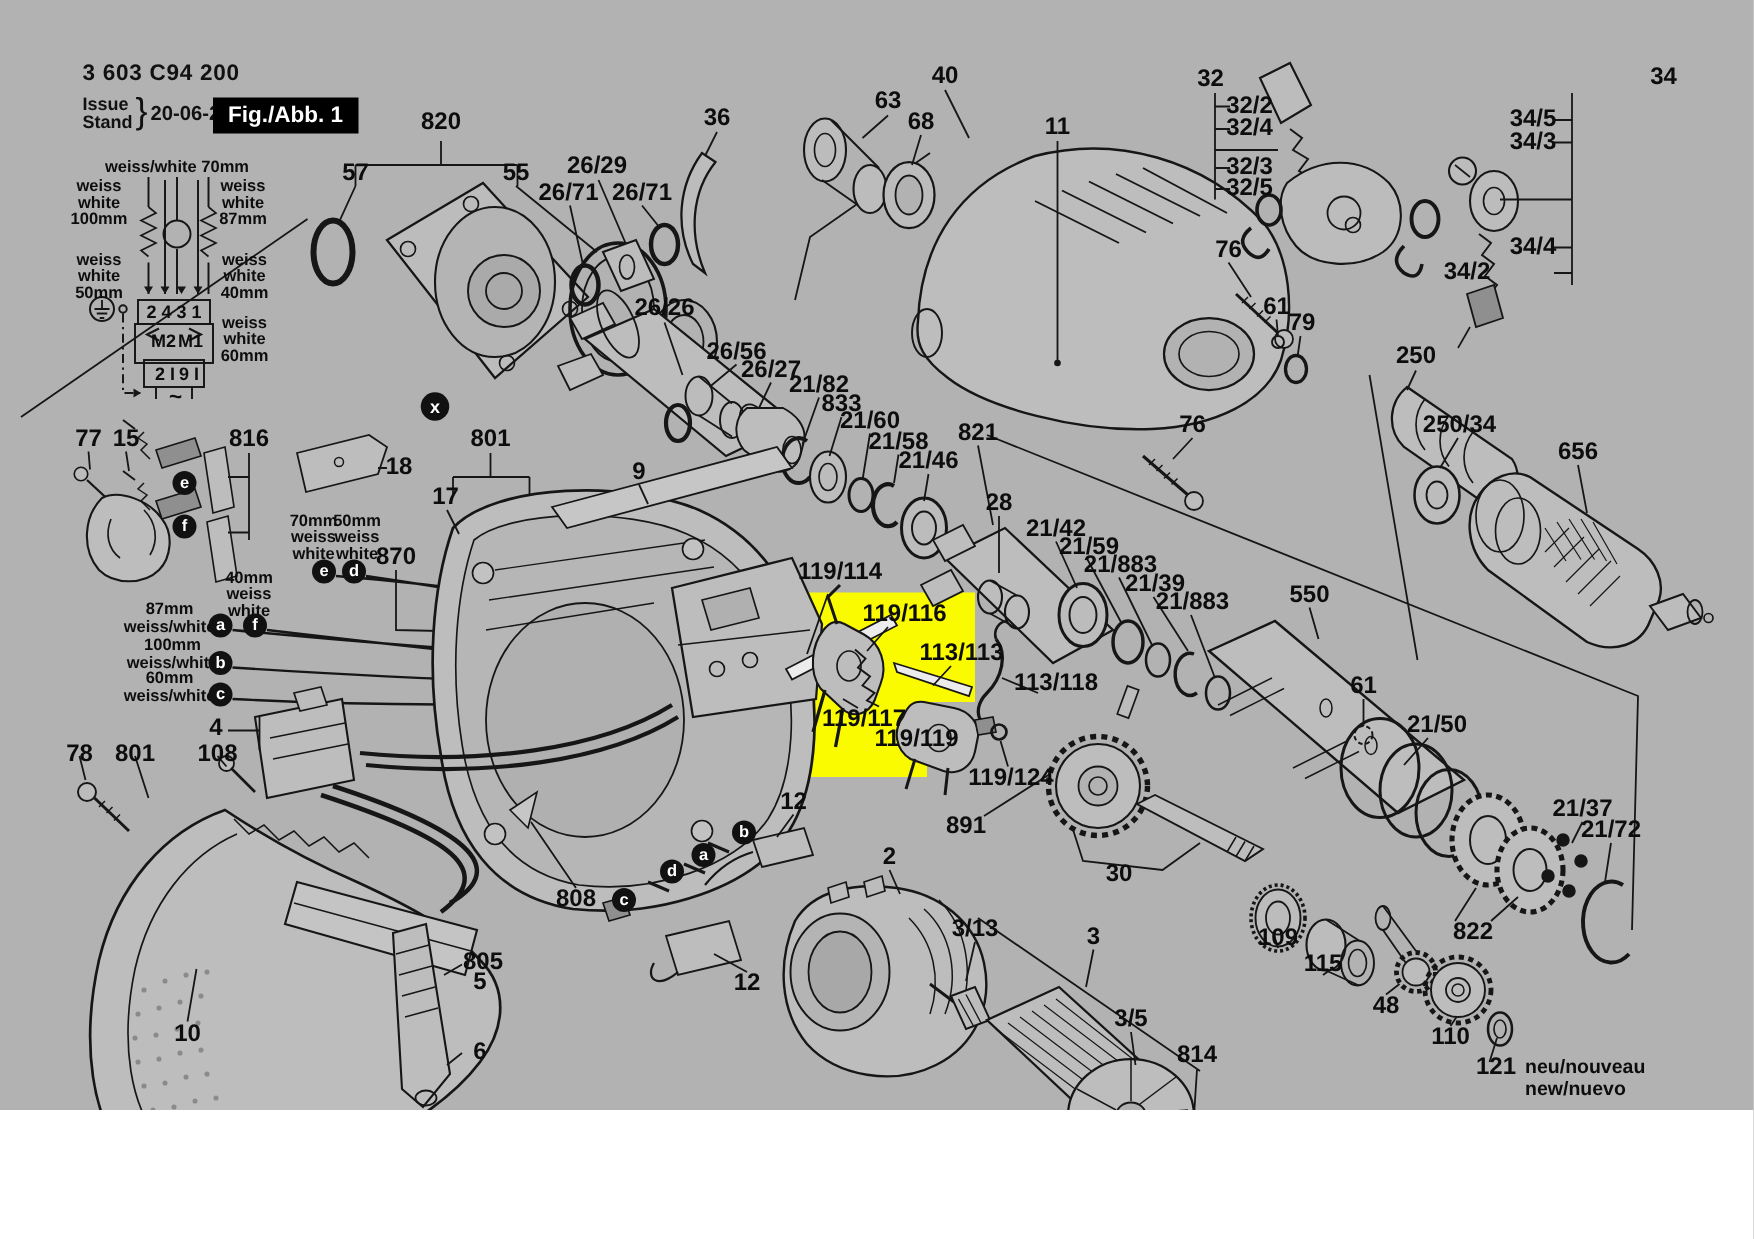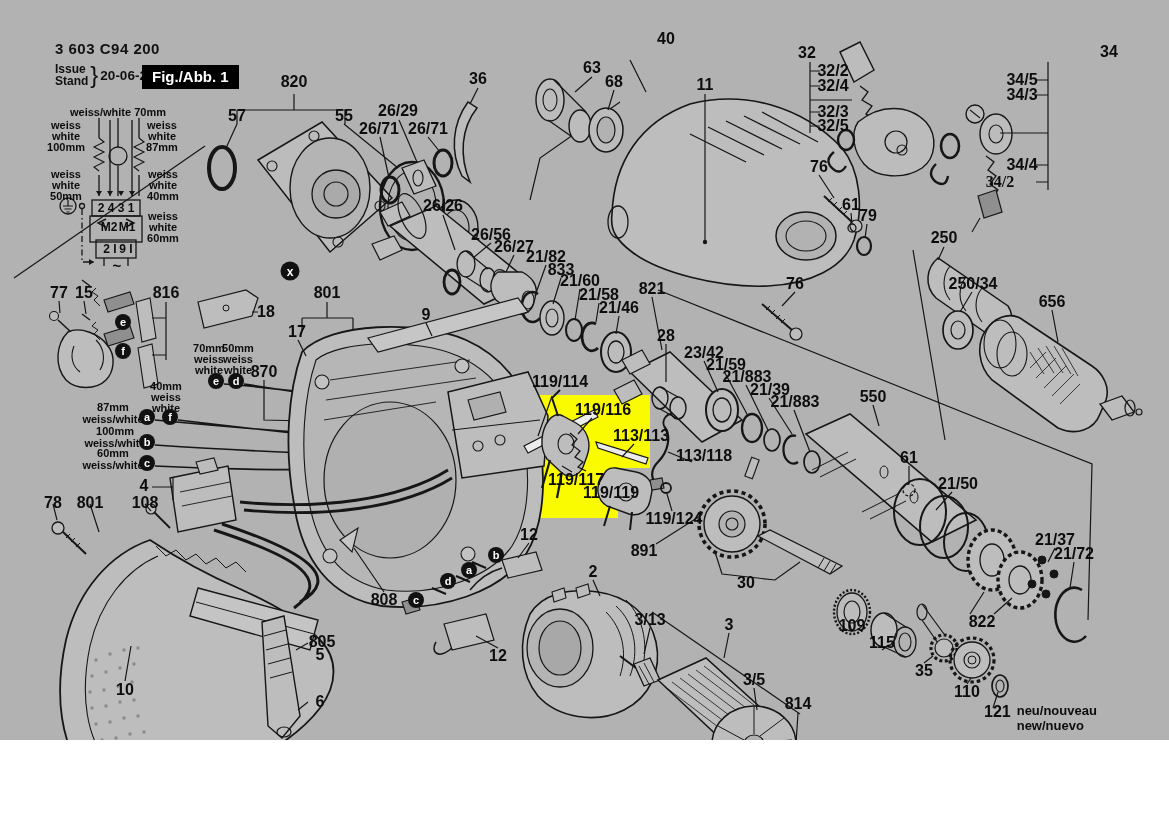--- a/index.html
+++ b/index.html
@@ -419,50 +419,50 @@
 
 <div class="plabel" style="left: 294px; top: 82px; font-size: 16px;">820</div>
     <div class="plabel" style="left: 237px; top: 116px; font-size: 16px;">57</div>
     <div class="plabel" style="left: 344px; top: 116px; font-size: 16px;">55</div>
     <div class="plabel" style="left: 478px; top: 79px; font-size: 16px;">36</div>
     <div class="plabel" style="left: 398px; top: 111px; font-size: 16px;">26/29</div>
     <div class="plabel" style="left: 379px; top: 129px; font-size: 16px;">26/71</div>
     <div class="plabel" style="left: 428px; top: 129px; font-size: 16px;">26/71</div>
     <div class="plabel" style="left: 592px; top: 68px; font-size: 16px;">63</div>
     <div class="plabel" style="left: 614px; top: 82px; font-size: 16px;">68</div>
-    <div class="plabel" style="left: 630px; top: 39px; font-size: 16px; margin-left: 36px;">40</div>
+    <div class="plabel" style="left: 630px; top: 51px; font-size: 16px;">40</div>
     <div class="plabel" style="left: 705px; top: 85px; font-size: 16px;">11</div>
     <div class="plabel" style="left: 807px; top: 53px; font-size: 16px;">32</div>
     <div class="plabel" style="left: 833px; top: 71px; font-size: 16px;">32/2</div>
     <div class="plabel" style="left: 833px; top: 86px; font-size: 16px;">32/4</div>
     <div class="plabel" style="left: 833px; top: 112px; font-size: 16px;">32/3</div>
     <div class="plabel" style="left: 833px; top: 126px; font-size: 16px;">32/5</div>
     <div class="plabel" style="left: 1109px; top: 52px; font-size: 16px;">34</div>
     <div class="plabel" style="left: 1022px; top: 80px; font-size: 16px;">34/5</div>
     <div class="plabel" style="left: 1022px; top: 95px; font-size: 16px;">34/3</div>
     <div class="plabel" style="left: 1022px; top: 165px; font-size: 16px;">34/4</div>
-    <div class="plabel" style="left: 1000px; top: 182px; font-size: 16px; font-family: Liberation Serif, serif;">34/2</div>
+    <div class="plabel" style="left: 978px; top: 182px; font-size: 16px;">34/2</div>
     <div class="plabel" style="left: 819px; top: 167px; font-size: 16px;">76</div>
     <div class="plabel" style="left: 851px; top: 205px; font-size: 16px;">61</div>
     <div class="plabel" style="left: 868px; top: 216px; font-size: 16px;">79</div>
     <div class="plabel" style="left: 944px; top: 238px; font-size: 16px;">250</div>
     <div class="plabel" style="left: 973px; top: 284px; font-size: 16px;">250/34</div>
     <div class="plabel" style="left: 1052px; top: 302px; font-size: 16px;">656</div>
     <div class="plabel" style="left: 795px; top: 284px; font-size: 16px;">76</div>
     <div class="plabel" style="left: 443px; top: 206px; font-size: 16px;">26/26</div>
     <div class="plabel" style="left: 491px; top: 235px; font-size: 16px;">26/56</div>
     <div class="plabel" style="left: 514px; top: 247px; font-size: 16px;">26/27</div>
     <div class="plabel" style="left: 546px; top: 257px; font-size: 16px;">21/82</div>
     <div class="plabel" style="left: 561px; top: 270px; font-size: 16px;">833</div>
     <div class="plabel" style="left: 580px; top: 281px; font-size: 16px;">21/60</div>
     <div class="plabel" style="left: 599px; top: 295px; font-size: 16px;">21/58</div>
     <div class="plabel" style="left: 619px; top: 308px; font-size: 16px;">21/46</div>
     <div class="plabel" style="left: 652px; top: 289px; font-size: 16px;">821</div>
     <div class="plabel" style="left: 666px; top: 336px; font-size: 16px;">28</div>
-    <div class="plabel" style="left: 704px; top: 353px; font-size: 16px;">23/42</div>
+    <div class="plabel" style="left: 704px; top: 353px; font-size: 16px;">21/42</div>
     <div class="plabel" style="left: 726px; top: 365px; font-size: 16px;">21/59</div>
     <div class="plabel" style="left: 747px; top: 377px; font-size: 16px;">21/883</div>
     <div class="plabel" style="left: 770px; top: 390px; font-size: 16px;">21/39</div>
     <div class="plabel" style="left: 795px; top: 402px; font-size: 16px;">21/883</div>
     <div class="plabel" style="left: 873px; top: 397px; font-size: 16px;">550</div>
     <div class="plabel" style="left: 909px; top: 458px; font-size: 16px;">61</div>
     <div class="plabel" style="left: 59px; top: 293px; font-size: 16px;">77</div>
     <div class="plabel" style="left: 84px; top: 293px; font-size: 16px;">15</div>
     <div class="plabel" style="left: 166px; top: 293px; font-size: 16px;">816</div>
     <div class="plabel" style="left: 266px; top: 312px; font-size: 16px;">18</div>
@@ -490,21 +490,21 @@
     <div class="plabel" style="left: 529px; top: 535px; font-size: 16px;">12</div>
     <div class="plabel" style="left: 593px; top: 572px; font-size: 16px;">2</div>
     <div class="plabel" style="left: 498px; top: 656px; font-size: 16px;">12</div>
     <div class="plabel" style="left: 650px; top: 620px; font-size: 16px;">3/13</div>
     <div class="plabel" style="left: 729px; top: 625px; font-size: 16px;">3</div>
     <div class="plabel" style="left: 754px; top: 680px; font-size: 16px;">3/5</div>
     <div class="plabel" style="left: 798px; top: 704px; font-size: 16px;">814</div>
     <div class="plabel" style="left: 746px; top: 583px; font-size: 16px;">30</div>
     <div class="plabel" style="left: 852px; top: 626px; font-size: 16px;">109</div>
     <div class="plabel" style="left: 882px; top: 643px; font-size: 16px;">115</div>
-    <div class="plabel" style="left: 924px; top: 671px; font-size: 16px;">35</div>
+    <div class="plabel" style="left: 924px; top: 671px; font-size: 16px;">48</div>
     <div class="plabel" style="left: 967px; top: 692px; font-size: 16px;">110</div>
     <div class="plabel" style="left: 958px; top: 484px; font-size: 16px;">21/50</div>
     <div class="plabel" style="left: 1055px; top: 540px; font-size: 16px;">21/37</div>
     <div class="plabel" style="left: 1074px; top: 554px; font-size: 16px;">21/72</div>
     <div class="plabel" style="left: 982px; top: 622px; font-size: 16px;">822</div>
     <div class="plabel" style="left: 118px; top: 112px; font-size: 11px;">weiss/white 70mm</div>
     <div class="plabel" style="left: 66px; top: 125px; font-size: 11px;">weiss</div>
     <div class="plabel" style="left: 66px; top: 136px; font-size: 11px;">white</div>
     <div class="plabel" style="left: 66px; top: 147px; font-size: 11px;">100mm</div>
     <div class="plabel" style="left: 162px; top: 125px; font-size: 11px;">weiss</div>

